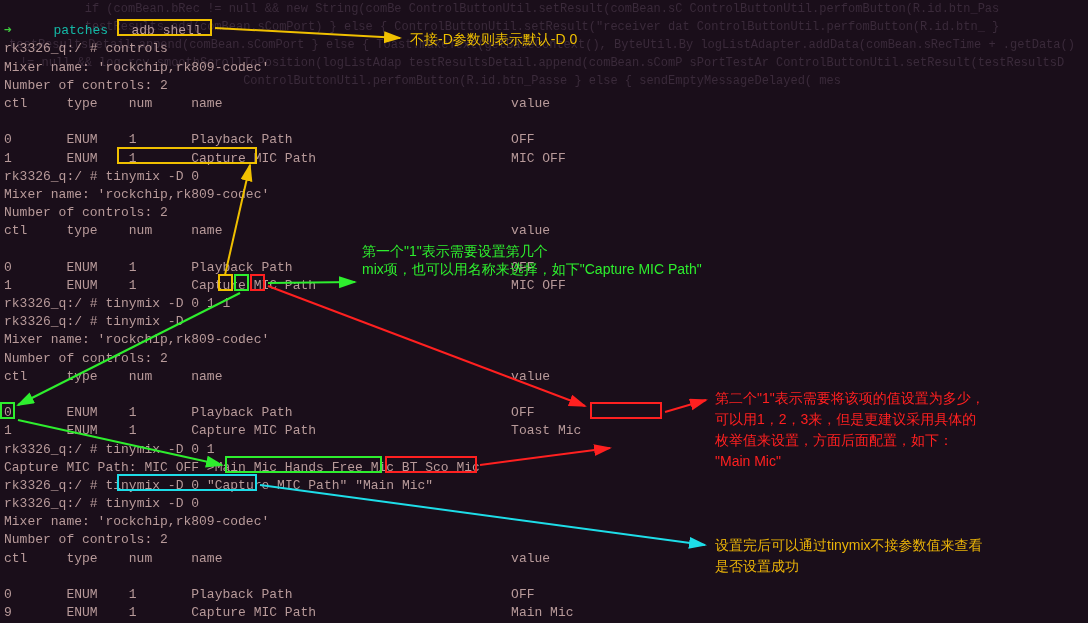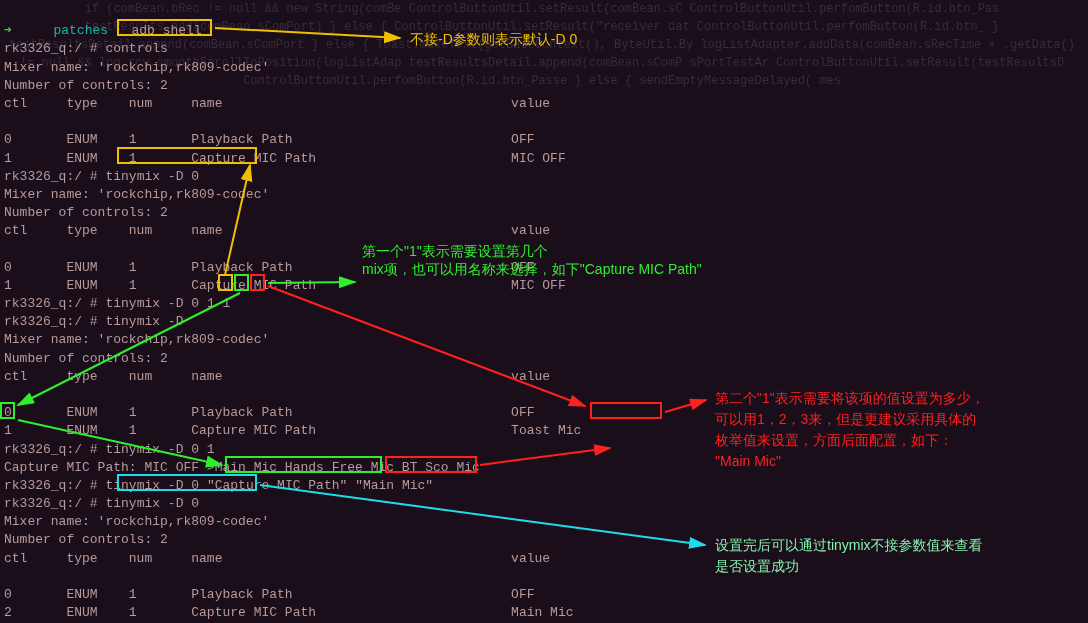--- a/index.html
+++ b/index.html
@@ -19,21 +19,21 @@
       white-space: pre;
       position: relative;
     }
     .green { color: #3ec93e; }
     .teal { color: #14b8a6; margin-left: 26px; }
     .prompt { color: #b89a9a; }
     .annotation { position: absolute; font-family: 'Microsoft YaHei', sans-serif; font-size: 14px; }
     .ann-yellow { color: #f0c000; }
     .ann-green { color: #2eee2e; }
     .ann-red { color: #ff2020; }
-    .ann-cyan { color: #86efac; }
+    .ann-cyan { color: #eab308; }
     .box { position: absolute; border: 2px solid; pointer-events: none; }
     .box-yellow { border-color: #f0c000; }
     .box-green { border-color: #2eee2e; }
     .box-red { border-color: #ff2020; }
     .box-cyan { border-color: #1edde8; }
     svg.arrow { position: absolute; pointer-events: none; }
     .ghost-code {
       position: absolute;
       right: 4px;
       top: 0;
@@ -100,21 +100,21 @@
 <span>1</span><span>       ENUM    1       Capture MIC Path                         </span><span>Toast Mic</span>
 <span>rk3326_q:/ #</span> <span>tinymix -D 0 1</span>
 <span>Capture MIC Path: MIC OFF &gt;Main Mic Hands Free Mic BT Sco Mic</span>
 <span>rk3326_q:/ #</span> <span>tinymix -D 0</span> <span>"Capture MIC Path"</span> <span>"Main Mic"</span>
 <span>rk3326_q:/ #</span> <span>tinymix -D 0</span>
 <span>Mixer name: 'rockchip,rk809-codec'</span>
 <span>Number of controls: 2</span>
 <span>ctl     type    num     name                                     value</span>
 
 <span>0       ENUM    1       Playback Path                            OFF</span>
-<span>2       ENUM    1       Capture MIC Path                         Main Mic</span>
+<span>9       ENUM    1       Capture MIC Path                         Main Mic</span>
  
 </div>
 
 <div class="box box-yellow" style="left:117px; top:19px; width:95px; height:17px;"></div>
 <div class="box box-yellow" style="left:117px; top:147px; width:140px; height:17px;"></div>
 <div class="box box-yellow" style="left:218px; top:274px; width:15px; height:17px;"></div>
 <div class="box box-green" style="left:234px; top:274px; width:15px; height:17px;"></div>
 <div class="box box-red" style="left:250px; top:274px; width:15px; height:17px;"></div>
 <div class="box box-green" style="left:0px; top:402px; width:15px; height:17px;"></div>
 <div class="box box-red" style="left:590px; top:402px; width:72px; height:17px;"></div>

